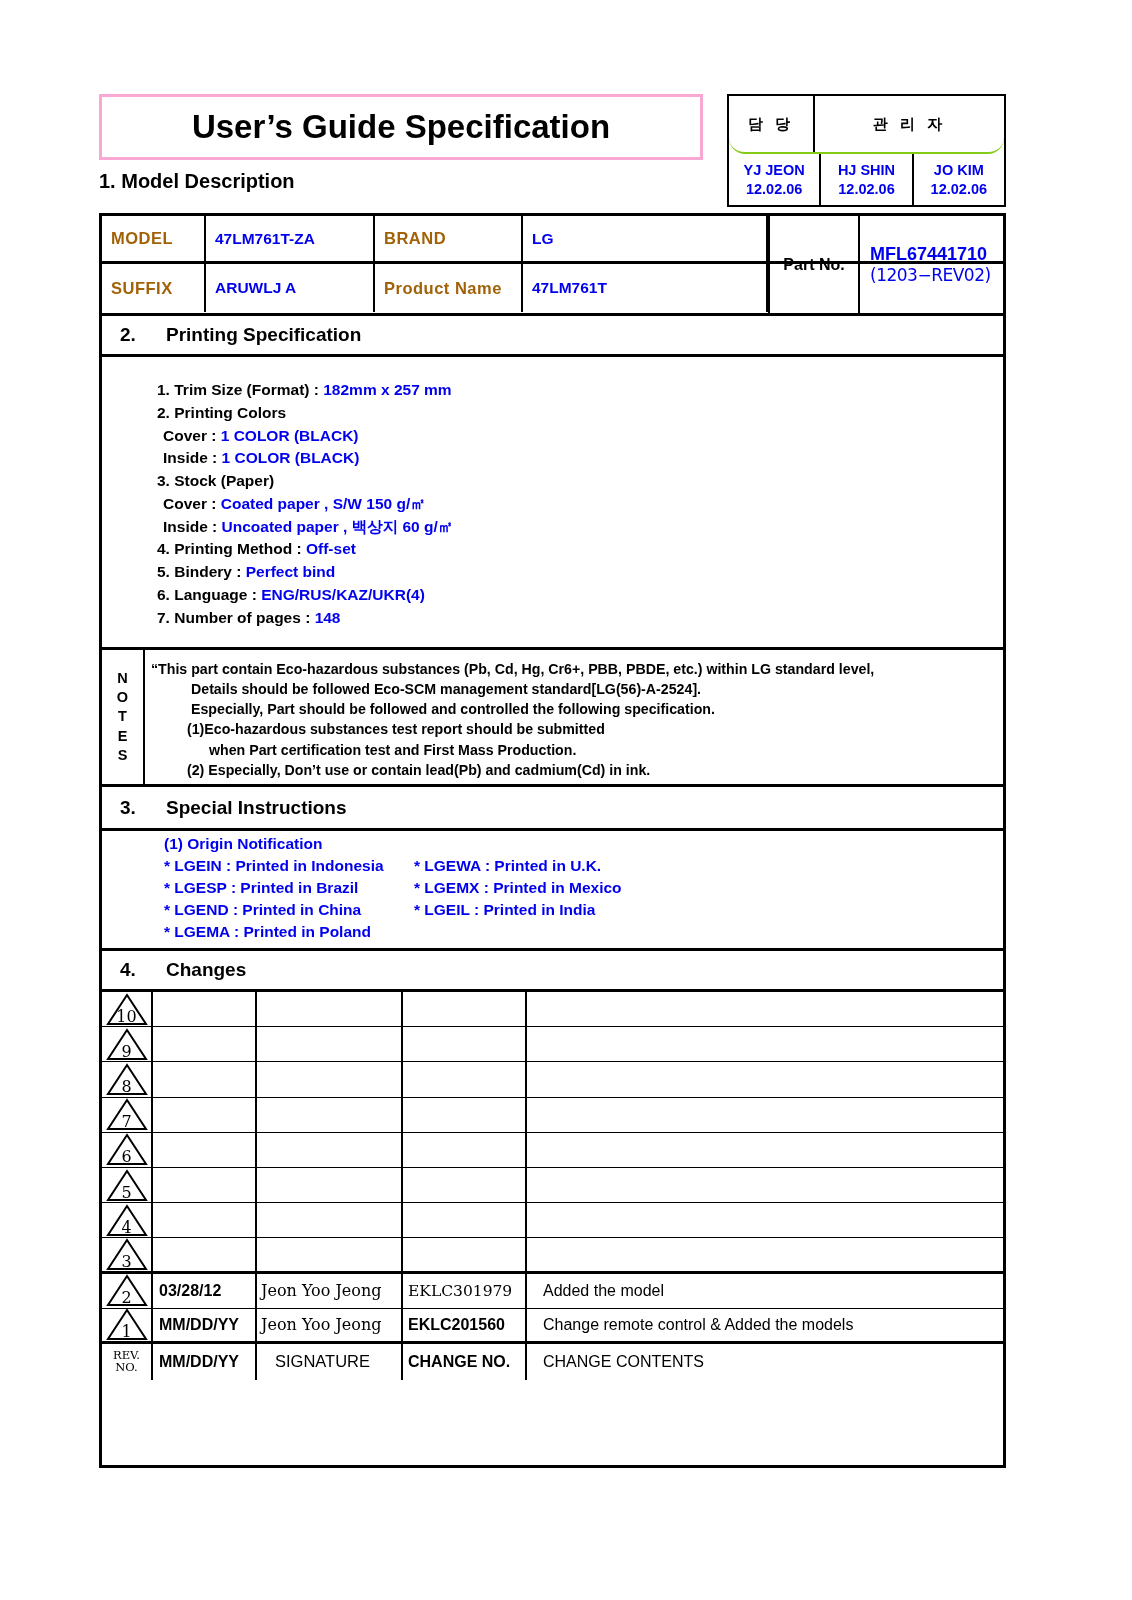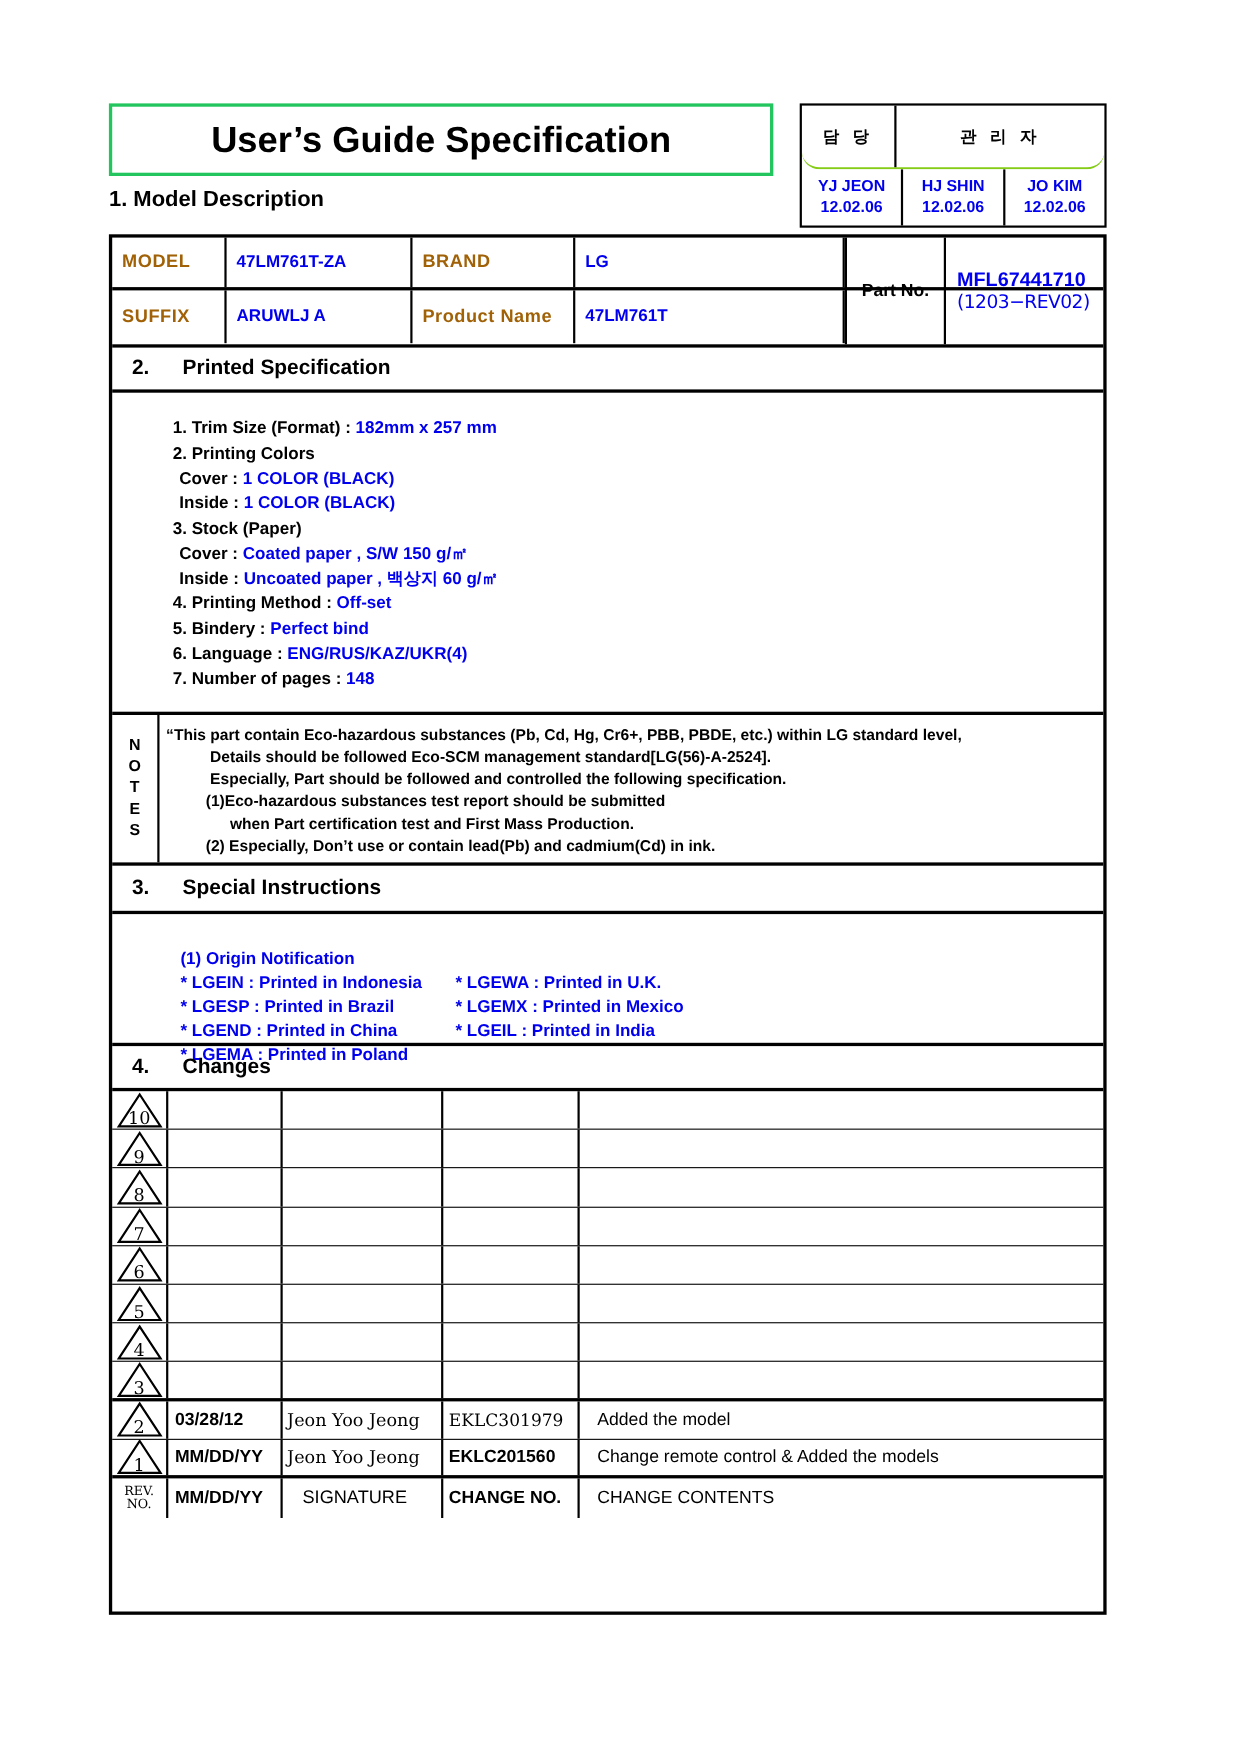--- a/index.html
+++ b/index.html
@@ -23,21 +23,21 @@
     height: 1600px;
   }
 
   
   .title-box {
     position: absolute;
     left: 99px;
     top: 94px;
     width: 604px;
     height: 66px;
-    border: 3px solid #22c55e;
+    border: 3px solid #f9a8d4;
     box-sizing: border-box;
     display: flex;
     align-items: center;
     justify-content: center;
   }
   .title-text {
     font-size: 33px;
     font-weight: bold;
     letter-spacing: 0px;
     white-space: nowrap;
@@ -239,21 +239,21 @@
     overflow: hidden;
   }
   .notes-body .ind1 { padding-left: 40px; }
   .notes-body .ind2 { padding-left: 36px; }
   .notes-body .ind3 { padding-left: 58px; }
 
   
   .si-body {
     box-sizing: border-box;
     height: 117px;
-    padding: 30px 0 0 62px;
+    padding: 2px 0 0 62px;
     color: #0000ee;
     font-size: 15.5px;
     font-weight: bold;
     line-height: 1.42;
   }
   .si-row { display: flex; white-space: nowrap; }
   .si-col1 { width: 250px; }
 
   
   .changes-table {
@@ -381,21 +381,21 @@
         <div class="partno-label">Part No.</div>
         <div class="partno-value">
           <div class="pn-main">MFL67441710</div>
           <div class="pn-sub">(1203−REV02)</div>
         </div>
       </div>
     </div>
 
     <div class="section-bar" style="position:absolute; left:0; top:97px; width:901px;">
       <span class="num">2.</span>
-      <span>Printed Specification</span>
+      <span>Printing Specification</span>
     </div>
 
     <div class="spec-body" style="position:absolute; left:0; top:141px; width:901px;">
       <div class="spec-line"><span class="k">1. Trim Size (Format) : </span><span class="v">182mm x 257 mm</span></div>
       <div class="spec-line"><span class="k">2. Printing Colors</span><span class="v"></span></div>
       <div class="spec-line ind"><span class="k">Cover : </span><span class="v">1 COLOR (BLACK)</span></div>
       <div class="spec-line ind"><span class="k">Inside : </span><span class="v">1 COLOR (BLACK)</span></div>
       <div class="spec-line"><span class="k">3. Stock (Paper)</span><span class="v"></span></div>
       <div class="spec-line ind"><span class="k">Cover : </span><span class="v">Coated paper , S/W 150 g/㎡</span></div>
       <div class="spec-line ind"><span class="k">Inside : </span><span class="v">Uncoated paper , 백상지 60 g/㎡</span></div>

